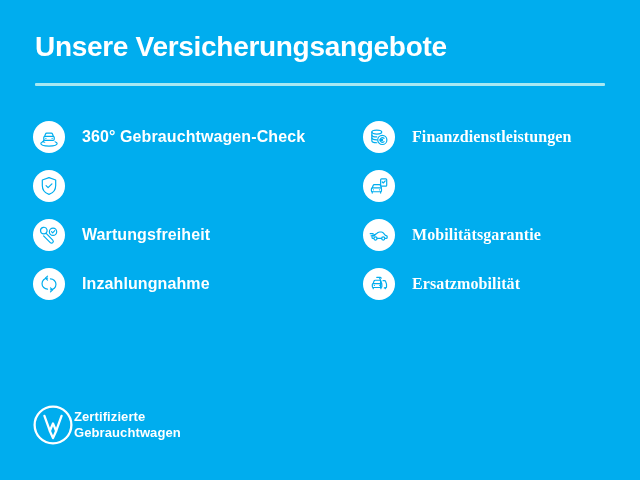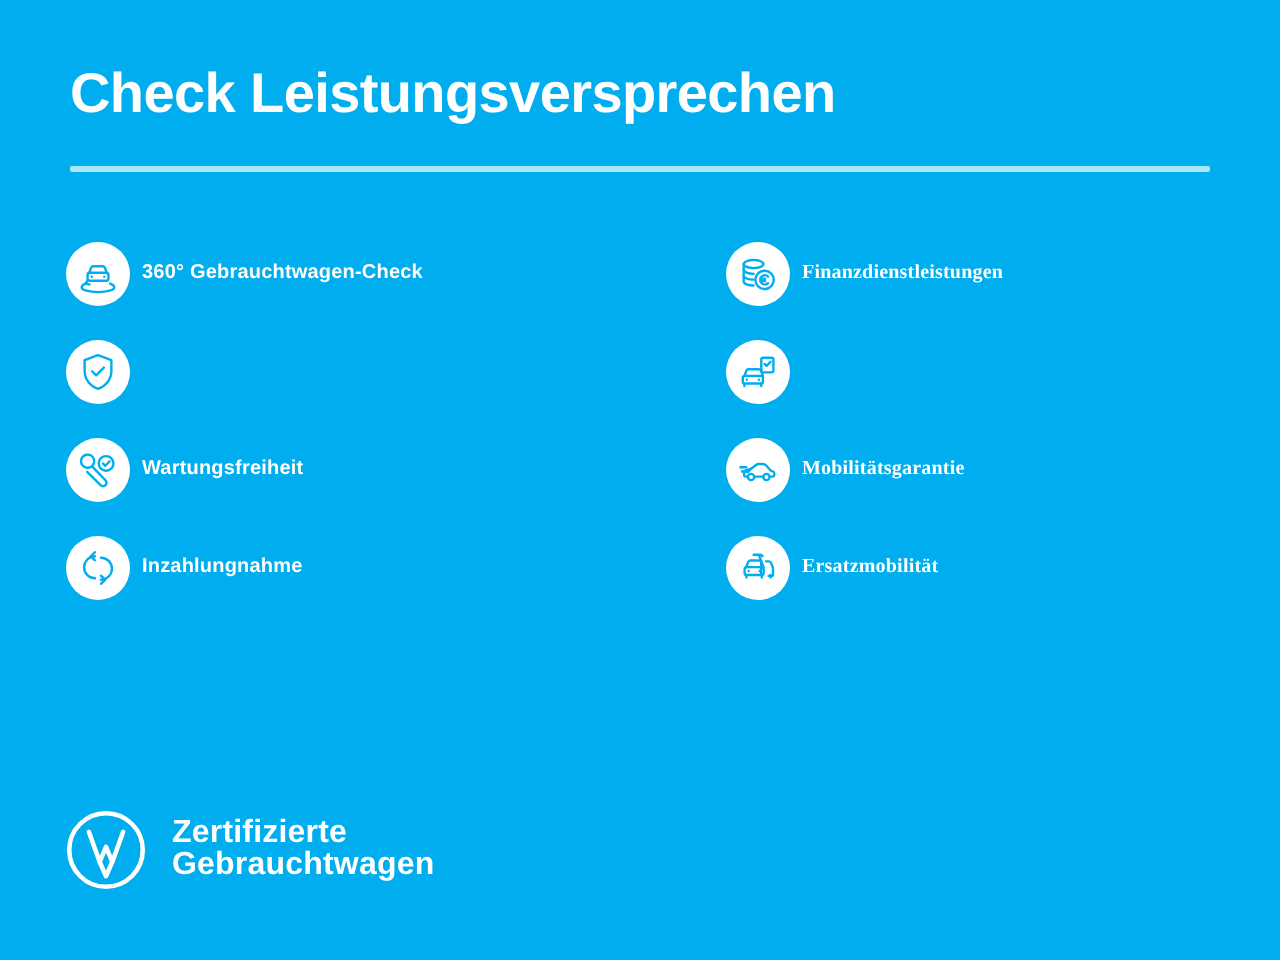--- a/index.html
+++ b/index.html
@@ -62,53 +62,52 @@
     width: 32px; height: 32px;
     min-width: 32px;
     border-radius: 50%;
     background: #ffffff;
     display: flex;
     align-items: center;
     justify-content: center;
   }
   .badge svg { display: block; }
   .label {
-    margin-left: 6px;
+    margin-left: 17px;
     color: #ffffff;
-    font-size: 10px;
+    font-size: 16px;
     font-weight: bold;
     letter-spacing: 0.1px;
     white-space: nowrap;
   }
   
   .footer {
     position: absolute;
     left: 32px;
     top: 404px;
     display: flex;
     align-items: center;
   }
   .vw-logo { width: 42px; height: 42px; }
   .footer-text {
-    margin-left: 12px;
     color: #ffffff;
-    font-size: 16px;
+    font-size: 13px;
     font-weight: bold;
     line-height: 16px;
     letter-spacing: 0.1px;
   }
   .footer-text div { white-space: nowrap; }
 </style>
 </head>
 <body style="background: rgb(0, 173, 238);">
 
 <div class="page">
 
   <div class="header">
-    <div class="title">Check Leistungsversprechen</div>
+    <div class="title">Unsere Versicherungsangebote</div>
     <div class="divider"></div>
   </div>
 
   <div class="columns">
 
     <div class="col col-left">
 
       <div class="item">
         <span class="badge">
           <svg width="22" height="22" viewBox="0 0 24 24" fill="none" stroke="#00ADEE" stroke-width="1.3" stroke-linecap="round" stroke-linejoin="round">

